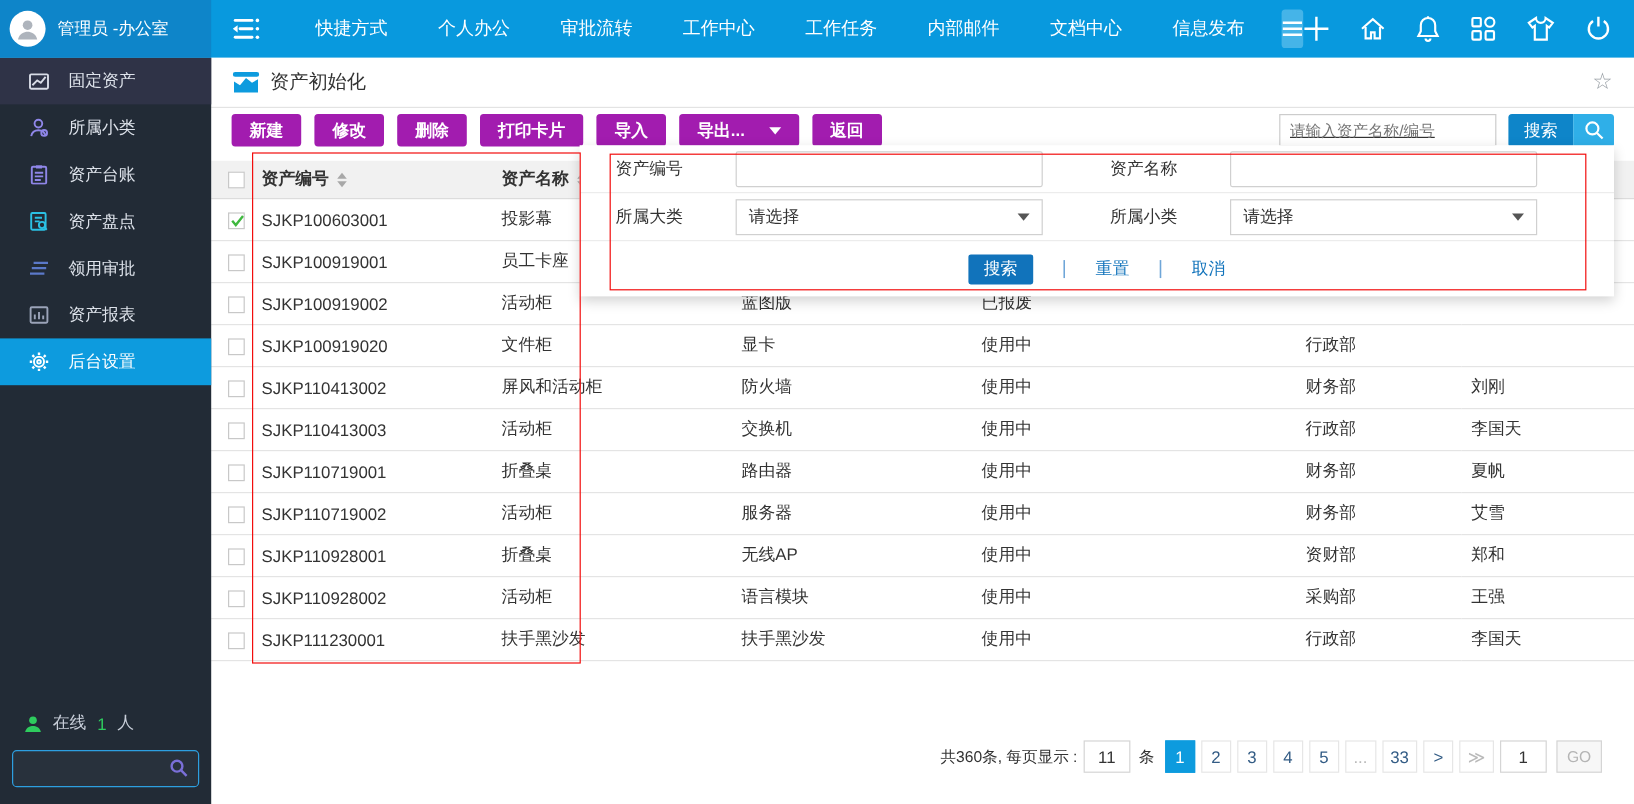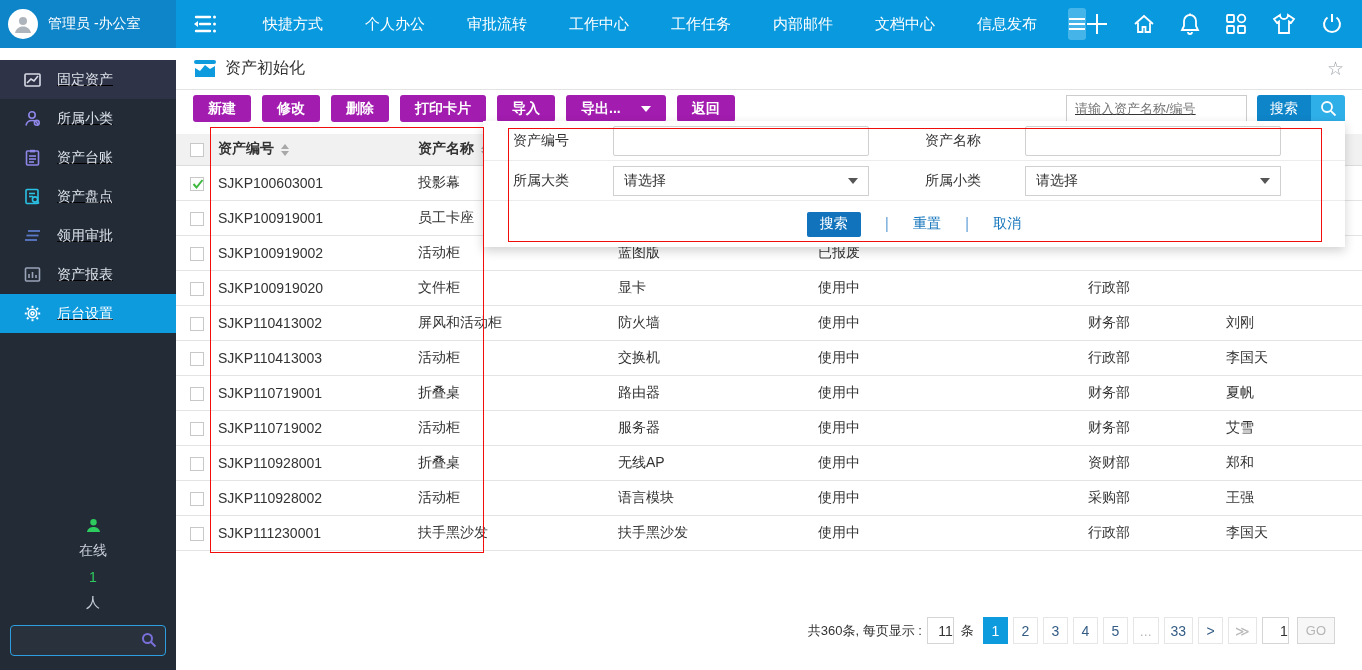--- a/index.html
+++ b/index.html
@@ -12,26 +12,26 @@
   .avatar { width:30px; height:30px; border-radius:50%; background:#fff; display:flex; align-items:center; justify-content:center; }
   .user-name { font-size:14px; }
   .menu-toggle { margin-left:16px; display:flex; align-items:center; cursor:pointer; }
   .topbar-nav { display:flex; margin-left:24px; }
   .nav-item { padding:0 21px; line-height:48px; font-size:15px; cursor:pointer; white-space:nowrap; }
   .box-toggle { width:32px; height:32px; background:#45B4E8; border-radius:3px; display:flex; align-items:center; justify-content:center; margin-left:10px; cursor:pointer; }
   .topbar-actions { margin-left:auto; display:flex; align-items:center; gap:25px; padding-right:26px; }
   .tb-icon { display:flex; cursor:pointer; }
 
   
-  .sidebar { position:absolute; top:60px; left:0; width:176px; bottom:0; background:#222B36; z-index:2;text-decoration:underline; }
+  .sidebar { position:absolute; top:48px; left:0; width:176px; bottom:0; background:#222B36; z-index:2; }
   .side-item { height:39px; display:flex; align-items:center; gap:16px; padding-left:24px; color:#DDE2EA; font-size:14px; cursor:pointer; }
   .side-item.active-first { background:#2F3347; }
   .side-item.highlight { background:#0D9BDE; color:#fff; }
   .sidebar-bottom { position:absolute; bottom:14px; left:0; right:0; padding:0 10px; }
-  .online { display:flex; align-items:center; gap:9px; color:#C9CFDA; font-size:14px; margin:0 0 13px 10px;flex-direction:column; }
+  .online { display:flex; align-items:center; gap:9px; color:#C9CFDA; font-size:14px; margin:0 0 13px 10px; }
   .online-count { color:#2ECC5E; }
   .side-search { position:relative; }
   .side-search input { width:100%; height:31px; background:rgba(255,255,255,0.03); border:1px solid #2D9FE0; border-radius:4px; color:#fff; padding:0 30px 0 8px; font-size:13px; outline:none; }
   .side-search svg { position:absolute; right:9px; top:7px; }
 
   
   .main { position:absolute; left:176px; top:48px; right:0; bottom:0; background:#fff; }
   .page-header { height:42px; border-bottom:1px solid #E3E3E3; display:flex; align-items:center; padding:0 18px; }
   .page-title { font-size:16px; color:#333; margin-left:9px; font-weight:400; }
   .fav-star { margin-left:auto; color:#9AA0A6; font-size:19px; cursor:pointer; }
@@ -51,21 +51,21 @@
   tbody td { height:35px; border-bottom:1px solid #E4E4E4; padding-left:8px; white-space:nowrap; overflow:hidden; }
   .cb { width:14px; height:14px; border:1px solid #C8C8C8; background:#fff; display:inline-block; vertical-align:middle; margin-left:6px; cursor:pointer; position:relative; }
   .cb.checked svg { position:absolute; left:1px; top:0; }
   .sort { display:inline-block; vertical-align:middle; margin-left:7px; }
   .sort i { display:block; width:0; height:0; border-left:4px solid transparent; border-right:4px solid transparent; }
   .sort .up { border-bottom:5px solid #A8A8A8; margin-bottom:2px; }
   .sort .dn { border-top:5px solid #A8A8A8; }
 
   
   .pagination { position:absolute; right:27px; top:569px; display:flex; align-items:center; gap:5px; font-size:13px; color:#333; }
-  .pg-input { width:27px; height:27px; border:1px solid #D5D5D5; text-align:right; font-size:14px; color:#333; outline:none; }
+  .pg-input { width:39px; height:27px; border:1px solid #D5D5D5; text-align:center; font-size:14px; color:#333; outline:none; }
   .pg-unit { margin:0 4px 0 2px; }
   .pg { min-width:25px; height:27px; line-height:27px; text-align:center; padding:0 6px; border:1px solid #E6E6E6; background:#fff; color:#335C85; cursor:pointer; font-size:14px; }
   .pg.active { background:#0D9BDE; border-color:#0D9BDE; color:#fff; }
   .pg.dim { color:#B9B9B9; }
   .go-btn { height:27px; border:1px solid #D5D5D5; background:#F7F7F7; color:#B5B5B5; font-size:13px; padding:0 8px; margin-left:3px; cursor:pointer; }
 
   
   .overlay { position:absolute; left:483px; top:121px; width:862px; height:126px; background:#fff; box-shadow:0 4px 10px rgba(0,0,0,0.18); z-index:5; }
   .ov-row { height:40px; display:flex; align-items:center; border-bottom:1px solid #ECECEC; padding-left:30px; }
   .ov-label { width:100px; font-size:14px; color:#333; }

